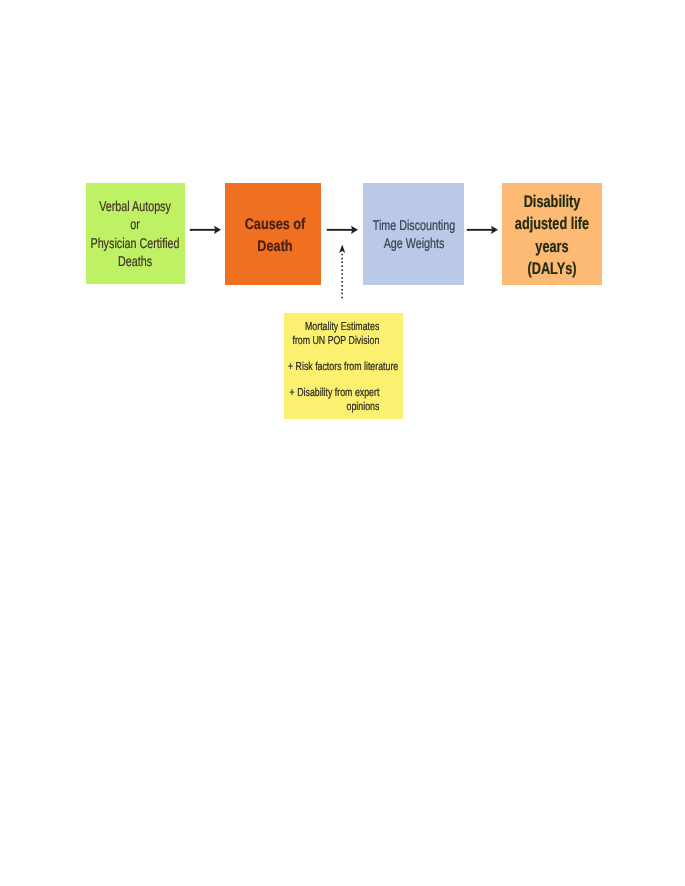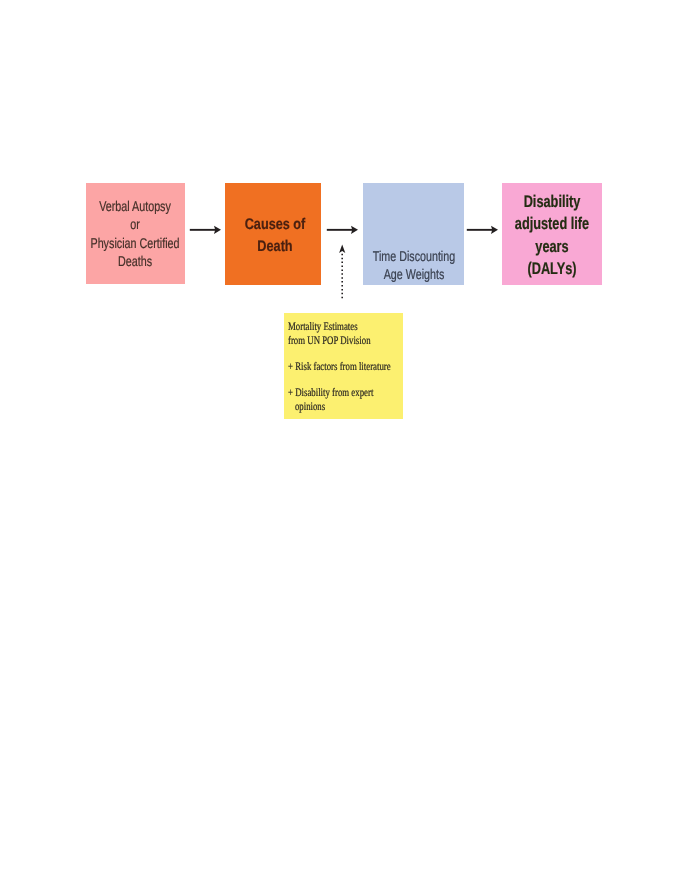--- a/index.html
+++ b/index.html
@@ -21,39 +21,39 @@
   
   #box-verbal .txt{position:absolute;left:-31px;top:14.4px;width:160px;text-align:center;
       font-size:14.1px;line-height:18.1px;color:#443029;}
   #box-verbal .ln{transform:scaleX(0.763);}
 
   #box-causes .txt{position:absolute;left:-30.5px;top:31.3px;width:160px;text-align:center;
       font-size:15.4px;line-height:22px;font-weight:bold;color:#4a2010;}
   #box-causes .ln{transform:scaleX(0.825);}
 
   #box-time .txt{position:absolute;left:-29.5px;top:34.3px;width:160px;text-align:center;
-      font-size:14.1px;line-height:17.9px;color:#3a4150;margin-top:31px;}
+      font-size:14.1px;line-height:17.9px;color:#3a4150;}
   #box-time .ln{transform:scaleX(0.760);}
 
   #box-daly .txt{position:absolute;left:-30px;top:8.2px;width:160px;text-align:center;
       font-size:16.9px;line-height:22.3px;font-weight:bold;color:#232c12;}
   #box-daly .ln{transform:scaleX(0.755);}
 
-  #box-note .txt{position:absolute;left:3.8px;top:8.4px;width:100%;text-align:left;
-      font-size:11.5px;line-height:13.2px;color:#2b2822;font-family:Liberation Serif, serif;}
+  #box-note .txt{position:absolute;left:3.8px;top:8.4px;width:100%;text-align:right;
+      font-size:11.5px;line-height:13.2px;color:#2b2822;}
   #box-note .ln{transform-origin:left center;transform:scaleX(0.765);}
   #box-note .gap{margin-top:13.2px;}
   #box-note .indent{padding-left:9px;}
 </style>
 </head>
 <body>
 
 <div id="canvas">
 
-  <div class="box" id="box-verbal" style="background: #fca5a5;">
+  <div class="box" id="box-verbal" style="background: #bef264;">
     <div class="txt" style="color: rgb(68, 48, 41);">
       <span class="ln">Verbal Autopsy</span>
       <span class="ln">or</span>
       <span class="ln">Physician Certified</span>
       <span class="ln">Deaths</span>
     </div>
   </div>
 
   <div class="box" id="box-causes" style="background: rgb(240, 112, 34);">
     <div class="txt" style="color: rgb(74, 32, 16);">
@@ -62,21 +62,21 @@
     </div>
   </div>
 
   <div class="box" id="box-time" style="background: rgb(185, 201, 231);">
     <div class="txt" style="color: rgb(58, 65, 80);">
       <span class="ln">Time Discounting</span>
       <span class="ln">Age Weights</span>
     </div>
   </div>
 
-  <div class="box" id="box-daly" style="background: #f9a8d4;">
+  <div class="box" id="box-daly" style="background: #fdba74;">
     <div class="txt" style="color: rgb(35, 44, 18);">
       <span class="ln">Disability</span>
       <span class="ln">adjusted life</span>
       <span class="ln">years</span>
       <span class="ln">(DALYs)</span>
     </div>
   </div>
 
   <div class="box" id="box-note" style="background: rgb(252, 240, 112);">
     <div class="txt" style="color: rgb(43, 40, 34);">

